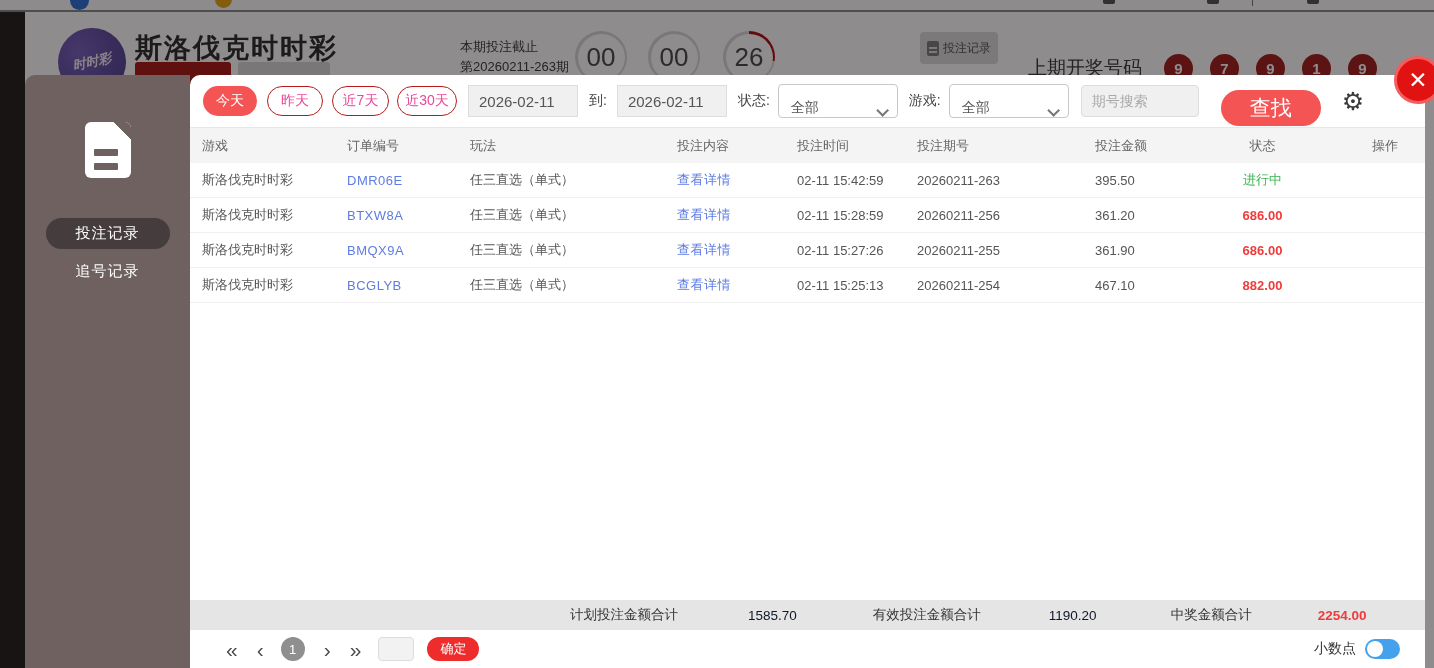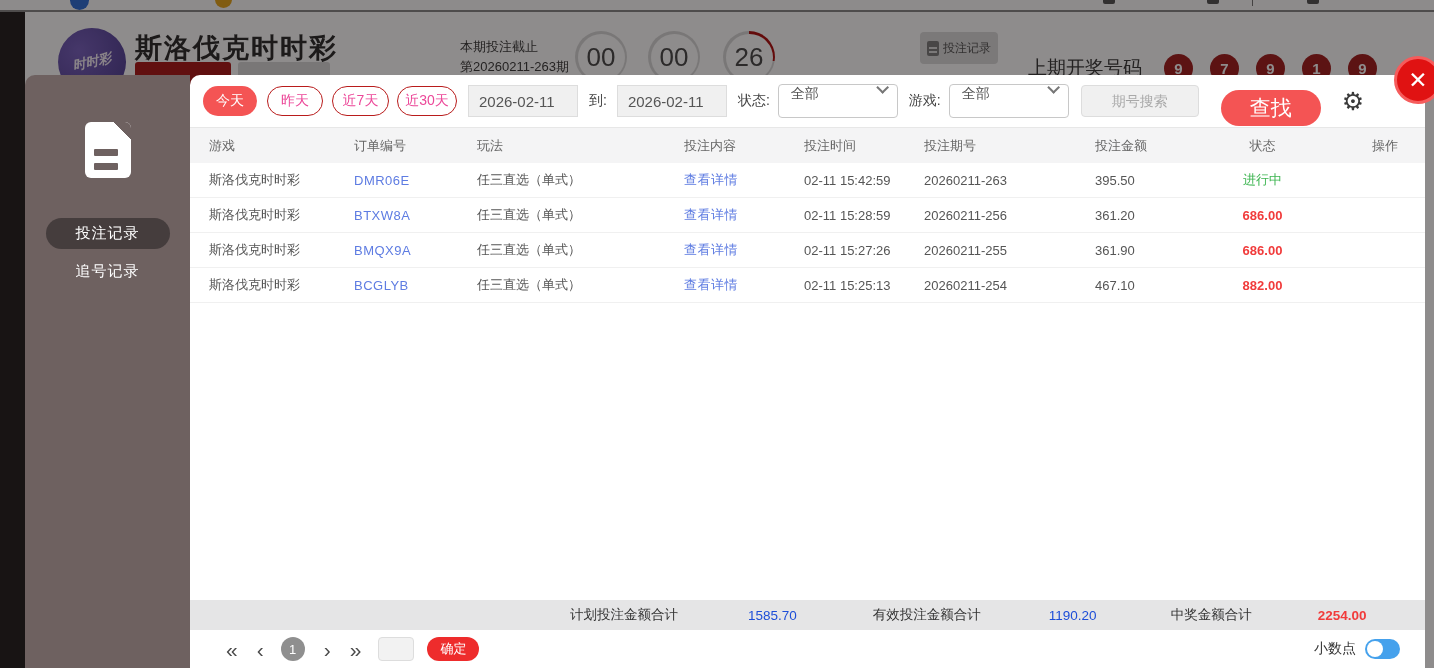--- a/index.html
+++ b/index.html
@@ -60,42 +60,42 @@
   .filter-bar { height:53px; display:flex; align-items:center; padding-left:13px; border-bottom:1px solid #e7e7e7; flex:none; }
   .pill { height:30px; border-radius:16px; display:flex; align-items:center; justify-content:center;
     font-size:14px; cursor:pointer; flex:none; }
   .pill.range { background:#fff; border:1px solid #b91c1c; color:#ec4899; }
   .pill.active { background:#f45454; border:none; color:#fff; }
   .p-today{ width:54px; } .p-yest{ width:56px; margin-left:10px; } .p-7d{ width:57px; margin-left:9px; } .p-30d{ width:60px; margin-left:8px; }
   .date-input { width:110px; height:32px; margin-left:11px; background:#f0f0f0; border:1px solid #ddd; border-radius:0;
     font-size:15px; color:#555; padding-left:10px; display:flex; align-items:center; }
   .flt-label { font-size:14px; color:#444; margin-left:11px; flex:none; }
   .select { width:120px; height:34px; margin-left:8px; background:#fff; border:1px solid #c8c8c8; border-radius:4px;
-    display:flex; align-items:flex-start; justify-content:space-between; padding:0 12px; font-size:14px; color:#555; cursor:pointer; flex:none; }
+    display:flex; align-items:flex-end; justify-content:space-between; padding:0 12px; font-size:14px; color:#555; cursor:pointer; flex:none; }
   .chev { width:9px; height:9px; border-right:2px solid #777; border-bottom:2px solid #777; transform:rotate(45deg) translateY(-3px); }
   .search-input { width:118px; height:32px; margin-left:12px; background:#f0f0f0; border:1px solid #ddd; border-radius:4px;
-    font-size:14px; color:#555; padding:0 10px; outline:none; font-family:inherit;text-align:center; }
+    font-size:14px; color:#555; padding:0 10px; outline:none; font-family:inherit; }
   .search-input::placeholder { color:#a9a9a9; }
   .search-btn { width:100px; height:36px; margin-left:22px; border:none; border-radius:18px; background:#f45454;
     color:#fff; font-size:21px; cursor:pointer; flex:none; font-family:inherit;margin-top:13px; }
   .gear { margin-left:21px; font-size:25px; color:#3a3a3a; cursor:pointer; line-height:1; }
 
   .grid-row { display:grid; grid-template-columns:145px 123px 207px 120px 120px 190px 85px 165px 80px; align-items:center; flex:none; }
   .thead { height:35px; background:#f4f4f5; font-size:13px; color:#666; }
   .trow { height:35px; border-bottom:1px solid #f0f0f0; font-size:13px; color:#555; background:#fff; }
-  .cell { padding-left:19px; white-space:nowrap; overflow:hidden; }
+  .cell { padding-left:12px; white-space:nowrap; overflow:hidden; }
   .cell.num { text-align:left; padding-right:12px; padding-left:0; }
   .cell.center { text-align:center; padding-left:0; }
   .link { color:#5e7ce2; cursor:pointer; letter-spacing:0.5px; }
   .status-green { color:#3db551; }
   .status-red { color:#f13b3b; font-weight:bold; }
   .table-spacer { flex:1; }
 
   .summary { height:30px; background:#e5e5e6; display:flex; align-items:center; font-size:13.5px; color:#333; flex:none; }
-  .sum-label { flex:none; } .sum-val { color:#1d4ed8; flex:none; }
+  .sum-label { flex:none; } .sum-val { color:#0f172a; flex:none; }
   .s1{ margin-left:380px; } .v1{ margin-left:70px; } .s2{ margin-left:76px; } .v2{ margin-left:68px; }
   .s3{ margin-left:74px; } .v3{ margin-left:66px; color:#f13b3b; font-weight:bold; }
 
   .pager { height:38px; display:flex; align-items:center; padding:0 25px 0 36px; flex:none; }
   .pg-arrow { font-size:21px; color:#4a4a4a; cursor:pointer; line-height:1; }
   .pg-a1{} .pg-a2{ margin-left:19px; } .pg-a3{ margin-left:19px; } .pg-a4{ margin-left:19px; }
   .pg-current { margin-left:17px; width:24px; height:24px; border-radius:50%; background:#8f8f8f; color:#fff;
     font-size:13px; display:flex; align-items:center; justify-content:center; cursor:pointer; }
   .pg-jump { margin-left:17px; width:36px; height:24px; background:#f2f2f2; border:1px solid #ddd; border-radius:4px; outline:none; font-family:inherit; padding:0 4px; font-size:13px; color:#555; }
   .pg-ok { margin-left:13px; width:52px; height:24px; border:none; border-radius:12px; background:#ee2c2c; color:#fff;

